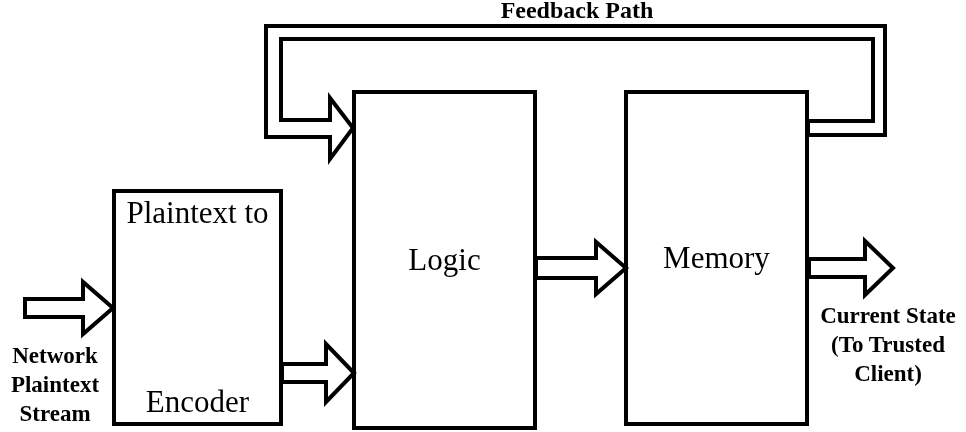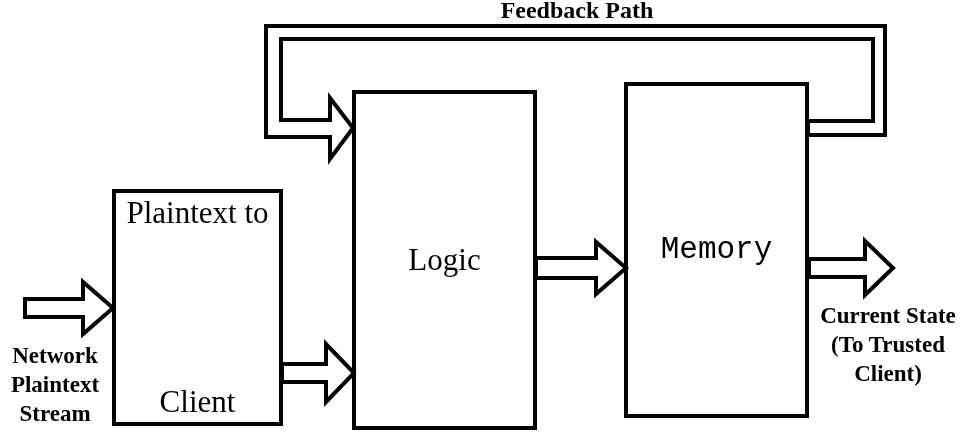--- a/index.html
+++ b/index.html
@@ -25,21 +25,21 @@
     flex-direction: column;
     justify-content: center;
     align-items: center;
     text-align: center;
     font-size: 31px;
     line-height: 40px;
     font-weight: 400;
   }
   #box-encoder { left: 112px; top: 189px; width: 171px; height: 237px; justify-content: space-between; }
   #box-logic   { left: 352px; top:  90px; width: 185px; height: 340px; }
-  #box-memory  { left: 624px; top:  82px; width: 185px; height: 336px; font-family: Liberation Mono, monospace; }
+  #box-memory  { left: 624px; top:  90px; width: 185px; height: 336px; }
 
   .shapes {
     position: absolute;
     left: 0; top: 0;
     width: 966px; height: 432px;
     pointer-events: none;
   }
   .shapes path {
     fill: #ffffff;
     stroke: #000000;
@@ -60,21 +60,21 @@
   #label-input  { left: -5px;  top: 341px; width: 120px; }
   #label-output { left: 800px; top: 301px; width: 176px; }
 </style>
 </head>
 <body>
 
 <div class="stage">
 
   <div class="box" id="box-encoder">
     <div>Plaintext to</div>
-    <div>Client</div>
+    <div>Encoder</div>
   </div>
 
   <div class="box" id="box-logic">
     <div>Logic</div>
   </div>
 
   <div class="box" id="box-memory">
     <div>Memory</div>
   </div>
 

